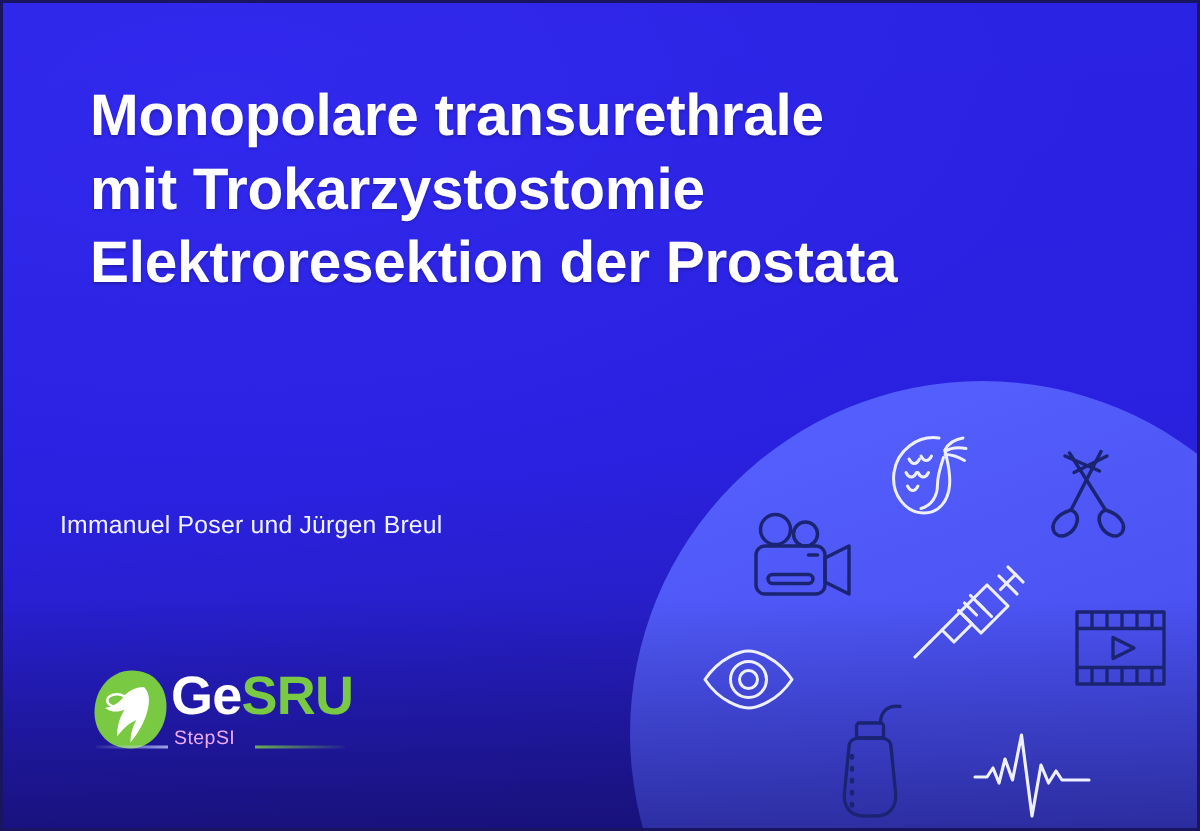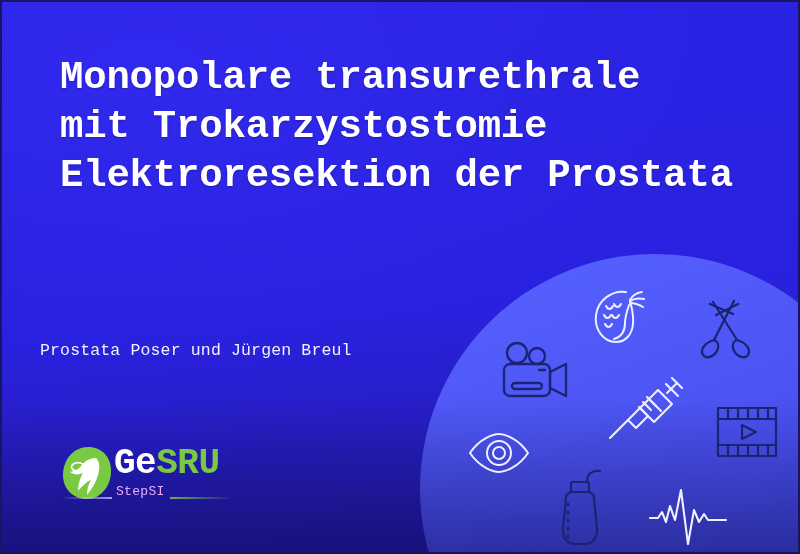--- a/index.html
+++ b/index.html
@@ -6,21 +6,21 @@
     margin: 0;
     padding: 0;
     background: #000;
   }
   #slide {
     position: relative;
     width: 800px;
     height: 554px;
     overflow: hidden;
     background: #2a22e0;
-    font-family: Liberation Mono, monospace;
+    font-family: Liberation Sans, sans-serif;
     box-sizing: border-box;
     border: 2px solid #1a1560;
   }
   
   .bg-base {
     position: absolute;
     inset: 0;
     background: linear-gradient(175deg, #2b23e4 0%, #2a21e0 55%, #221a9e 100%);
   }
   .bg-vignette {
@@ -136,21 +136,21 @@
   <div class="circle-blob"></div>
   <div class="circle-shade"></div>
   <div class="bg-vignette"></div>
 
   <div class="title">
     <span class="line">Monopolare transurethrale</span>
     <span class="line">mit Trokarzystostomie</span>
     <span class="line">Elektroresektion der Prostata</span>
   </div>
 
-  <div class="authors">Prostata Poser und Jürgen Breul</div>
+  <div class="authors">Immanuel Poser und Jürgen Breul</div>
 
   <div class="logo">
     <div class="logo-mark">
       <svg viewBox="0 0 58 58" width="58" height="58" aria-hidden="true">
         <path d="M30 3 C44 3 53 13 53 27 C53 43 42 55 29 55 C15 55 5 45 5 31 C5 15 16 3 30 3 Z" fill="#7ac943"></path>
         <path d="M38 14 C32 14 27 17 24 21 C21 25 17 27 12 28 C16 31 21 31 25 29
                  C22 34 20 40 20 47 C24 42 28 38 33 36 C30 41 29 46 29 51
                  C34 45 38 38 40 31 C42 24 42 18 38 14 Z" fill="#ffffff"></path>
         <ellipse cx="20" cy="23" rx="6.5" ry="4.2" fill="none" stroke="#ffffff" stroke-width="1.6"></ellipse>
       </svg>

